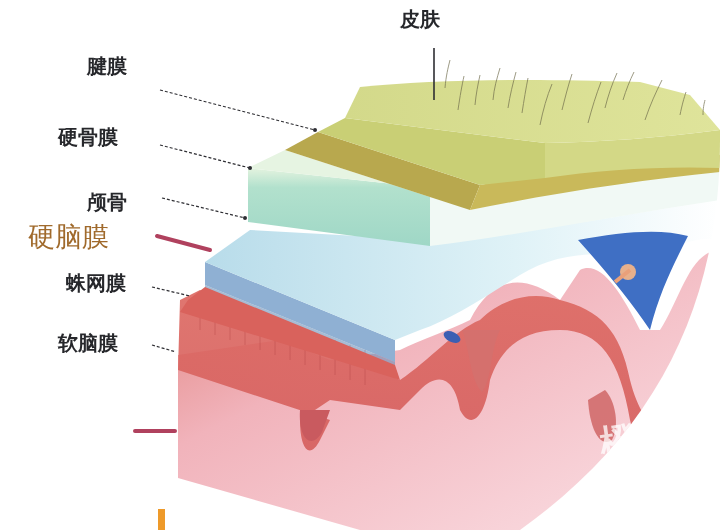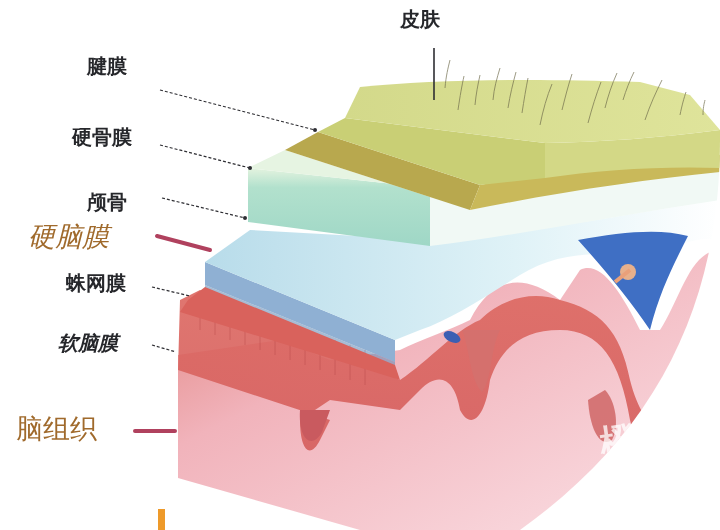--- a/index.html
+++ b/index.html
@@ -125,21 +125,20 @@
       <circle cx="250" cy="168" r="2" fill="#2e2e33"></circle>
     <circle cx="245" cy="218" r="2" fill="#2e2e33"></circle>
     <line x1="434" y1="48" x2="434" y2="100" stroke="#2e2e33" stroke-width="1.6"></line>
     <line x1="157" y1="236" x2="210" y2="250" stroke="#b0415e" stroke-width="4" stroke-linecap="round"></line>
     <line x1="135" y1="431" x2="175" y2="431" stroke="#b0415e" stroke-width="4" stroke-linecap="round"></line>
   </svg>
 
   
   <div class="label dark" style="left:400px; top:9px;">皮肤</div>
   <div class="label dark" style="left:87px; top:56px;">腱膜</div>
-  <div class="label dark" style="left:72px; top:127px;">硬骨膜</div>
+  <div class="label dark" style="left:58px; top:127px;">硬骨膜</div>
   <div class="label dark" style="left:87px; top:192px;">颅骨</div>
-  <div class="label brown" style="left:28px; top:223px;font-style:italic;">硬脑膜</div>
+  <div class="label brown" style="left:28px; top:223px;">硬脑膜</div>
   <div class="label dark" style="left:66px; top:273px;">蛛网膜</div>
-  <div class="label dark" style="left:58px; top:333px;font-style:italic;">软脑膜</div>
-  <div class="label brown" style="left:16px; top:415px;">脑组织</div>
+  <div class="label dark" style="left:58px; top:333px;">软脑膜</div>
 
   <div class="orange-bar"></div>
 </div>
 
 </body></html>

